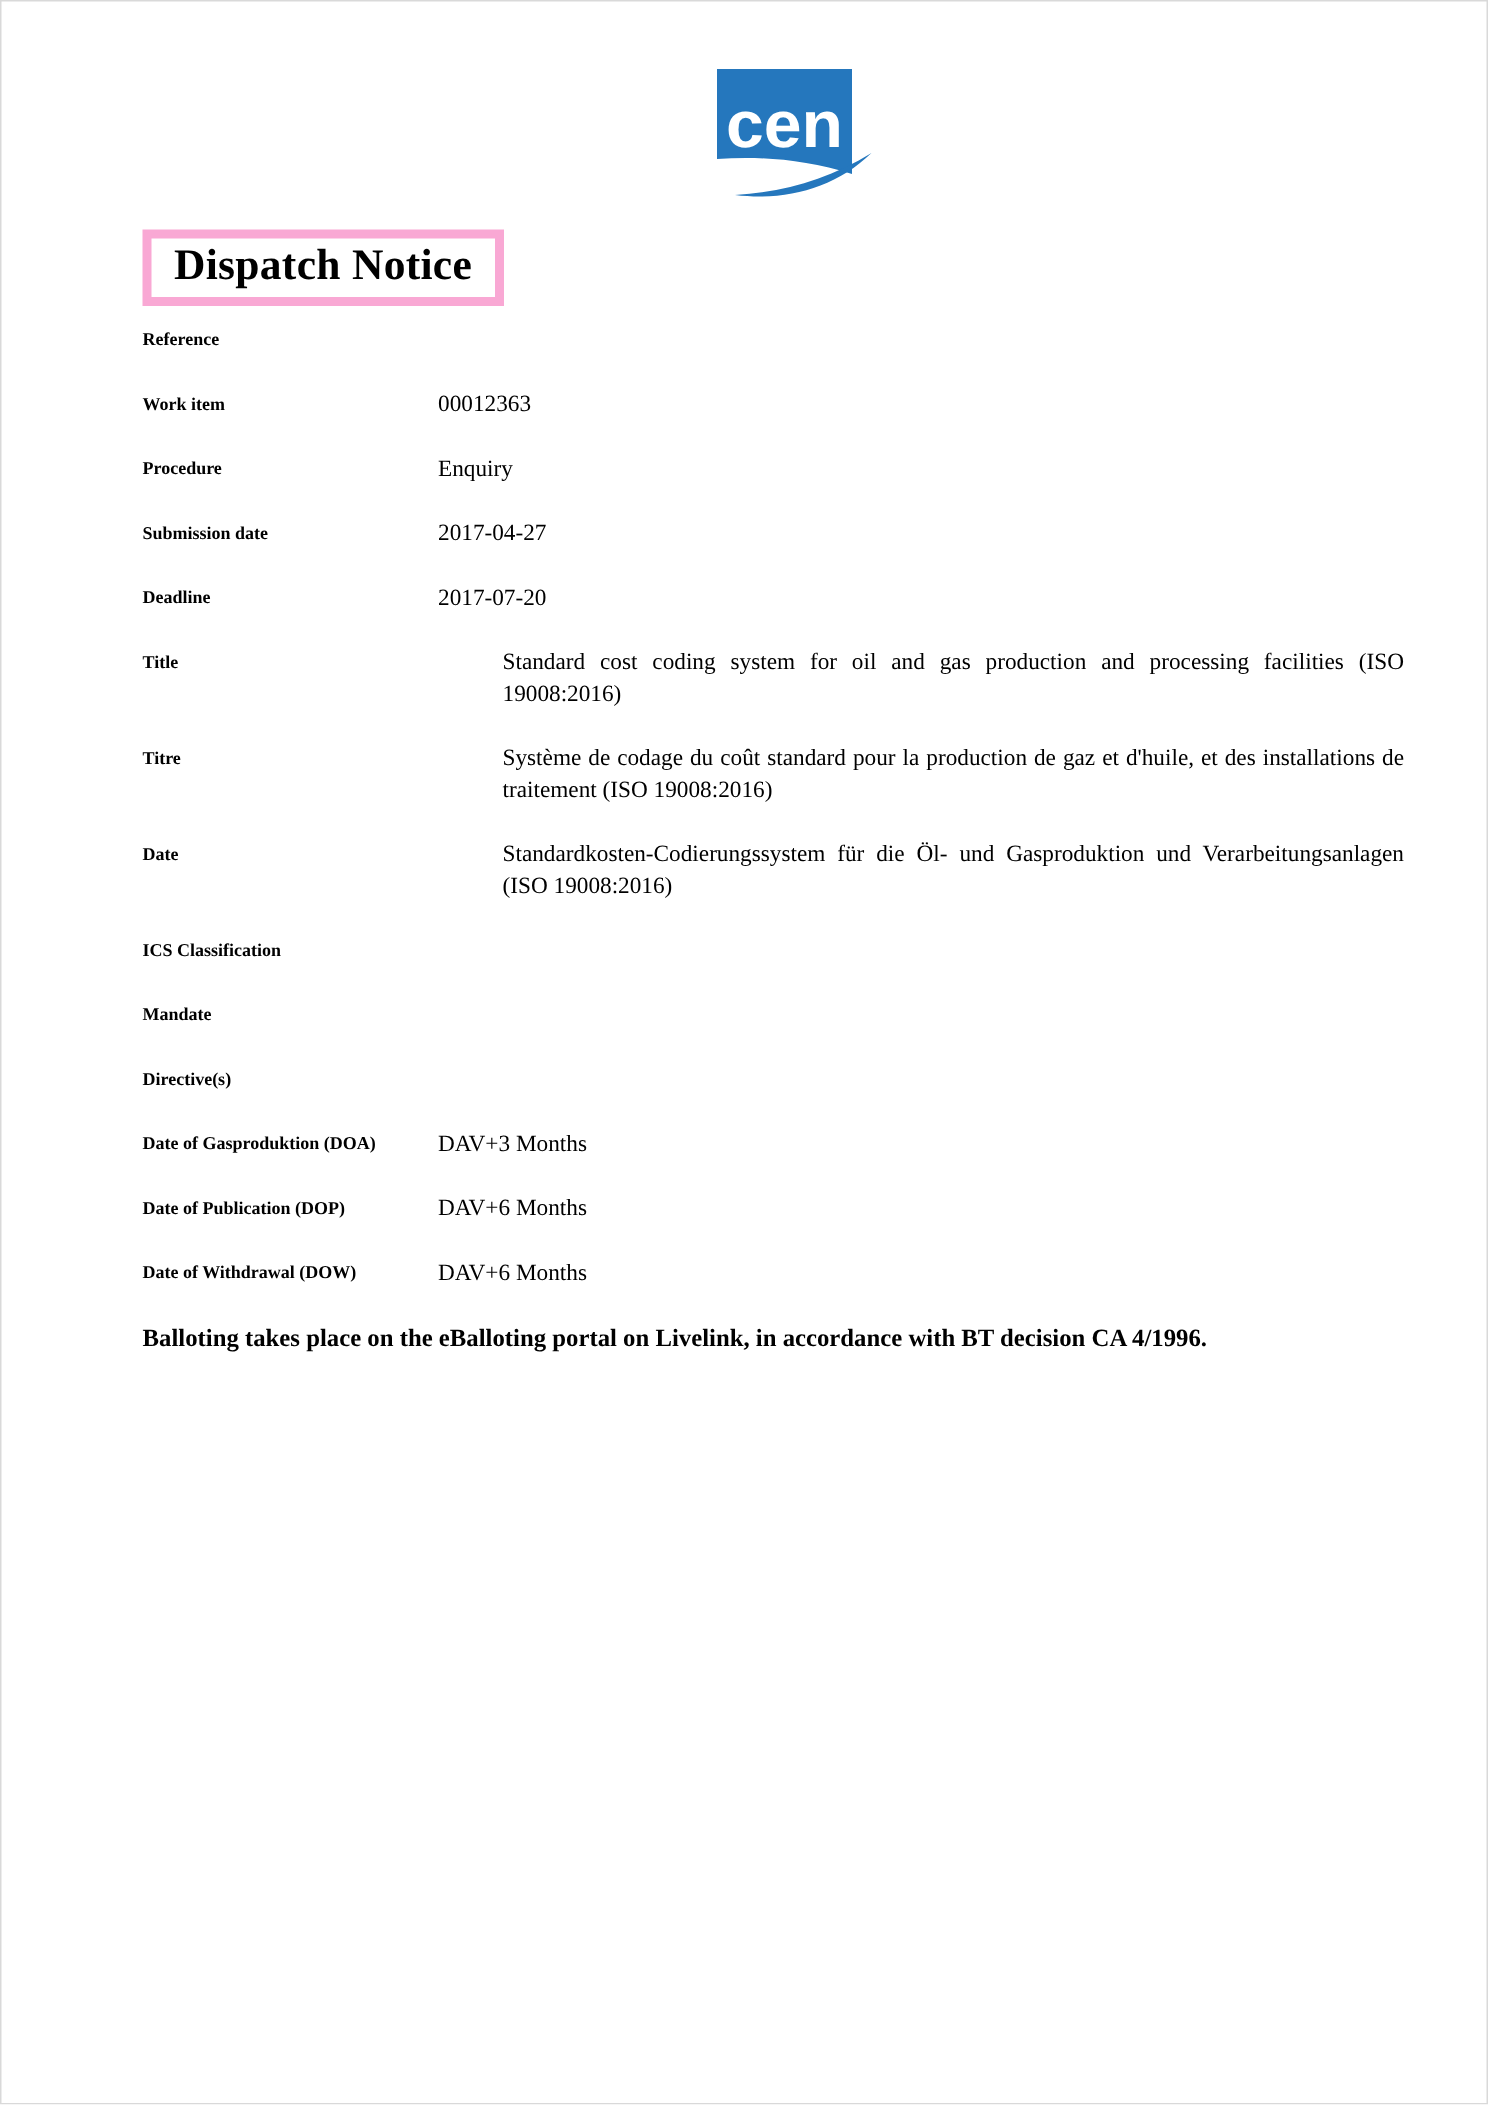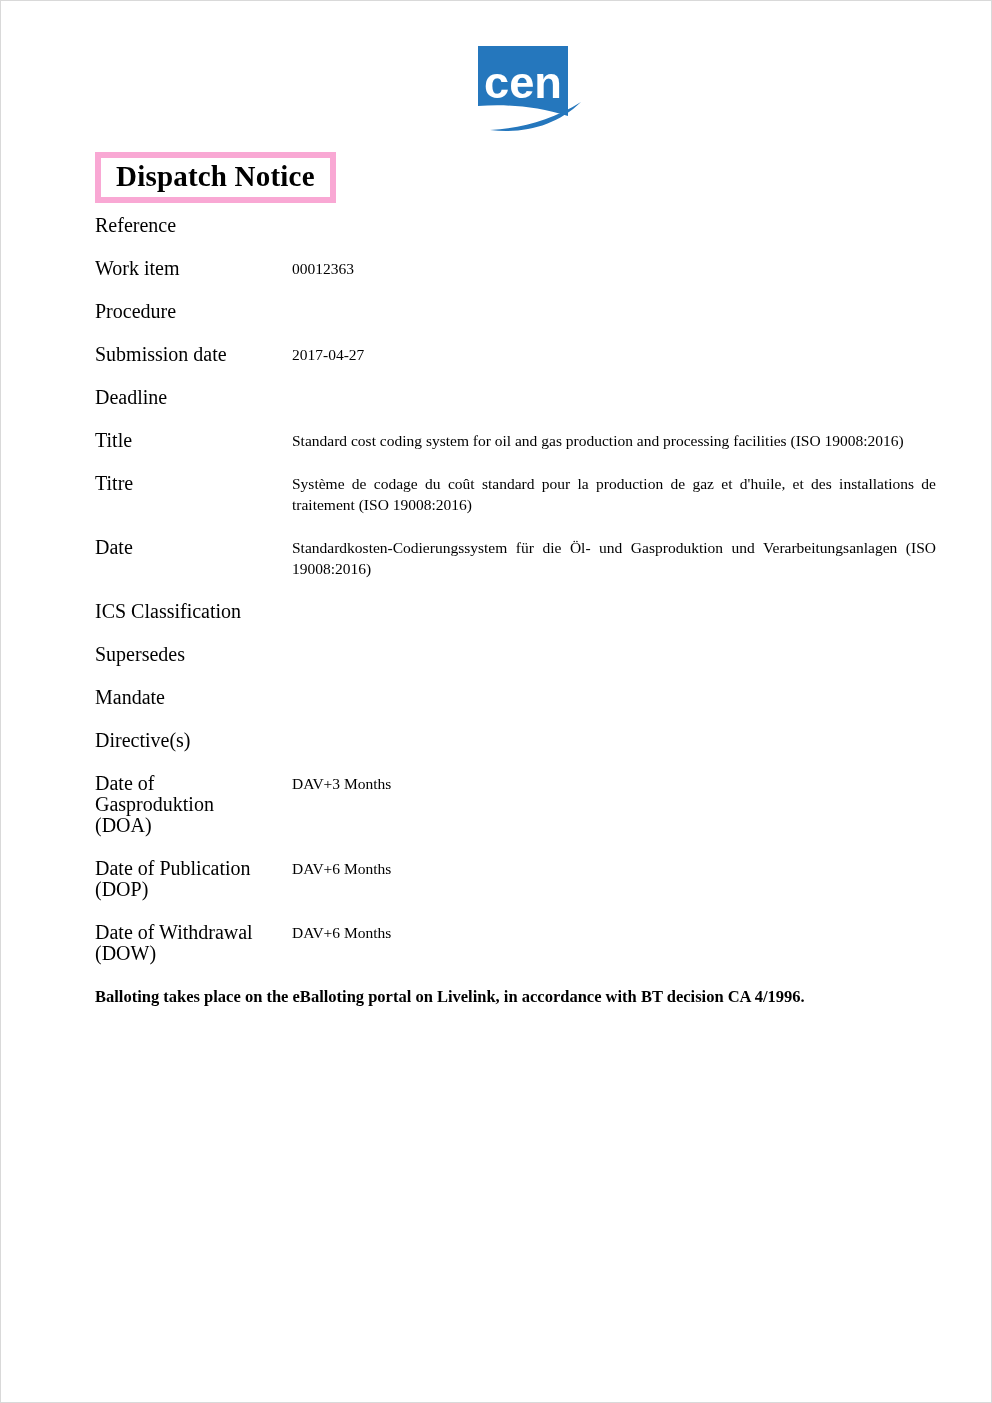--- a/index.html
+++ b/index.html
@@ -40,31 +40,32 @@
   }
   .row {
     display: flex;
     margin-bottom: 22px;
   }
   .label {
     flex: 0 0 197px;
     width: 197px;
     box-sizing: border-box;
     padding-right: 37px;
-    font-weight: normal;
-    font-size: 20px;
+    font-weight: bold;
+    font-size: 12px;
     line-height: 21px;
   }
   .value {
     flex: 1;
     font-size: 15.5px;
     line-height: 21px;
   }
   .value.justify {
     text-align: justify;
+    margin-left: 43px;
   }
   .footer-notes {
     width: 841px;
     margin-top: 1px;
   }
   .footer-notes p {
     margin: 0 0 20px 0;
     font-weight: bold;
     font-size: 16.5px;
     line-height: 22px;
@@ -91,46 +92,44 @@
     <div class="fields">
         <div class="row">
           <div class="label">Reference</div>
         </div>
         <div class="row">
           <div class="label">Work item</div>
           <div class="value">00012363</div>
         </div>
         <div class="row">
           <div class="label">Procedure</div>
+          <div class="value">Enquiry</div>
         </div>
         <div class="row">
           <div class="label">Submission date</div>
           <div class="value">2017-04-27</div>
         </div>
         <div class="row">
           <div class="label">Deadline</div>
+          <div class="value">2017-07-20</div>
         </div>
         <div class="row">
           <div class="label">Title</div>
           <div class="value justify">Standard cost coding system for oil and gas production and processing facilities (ISO 19008:2016)</div>
         </div>
         <div class="row">
           <div class="label">Titre</div>
           <div class="value justify">Système de codage du coût standard pour la production de gaz et d'huile, et des installations de traitement (ISO 19008:2016)</div>
         </div>
         <div class="row">
           <div class="label">Date</div>
           <div class="value justify">Standardkosten-Codierungssystem für die Öl- und Gasproduktion und Verarbeitungsanlagen (ISO 19008:2016)</div>
         </div>
         <div class="row">
           <div class="label">ICS Classification</div>
-          <div class="value"></div>
-        </div>
-        <div class="row">
-          <div class="label">Supersedes</div>
           <div class="value"></div>
         </div>
         <div class="row">
           <div class="label">Mandate</div>
           <div class="value"></div>
         </div>
         <div class="row">
           <div class="label">Directive(s)</div>
           <div class="value"></div>
         </div>

